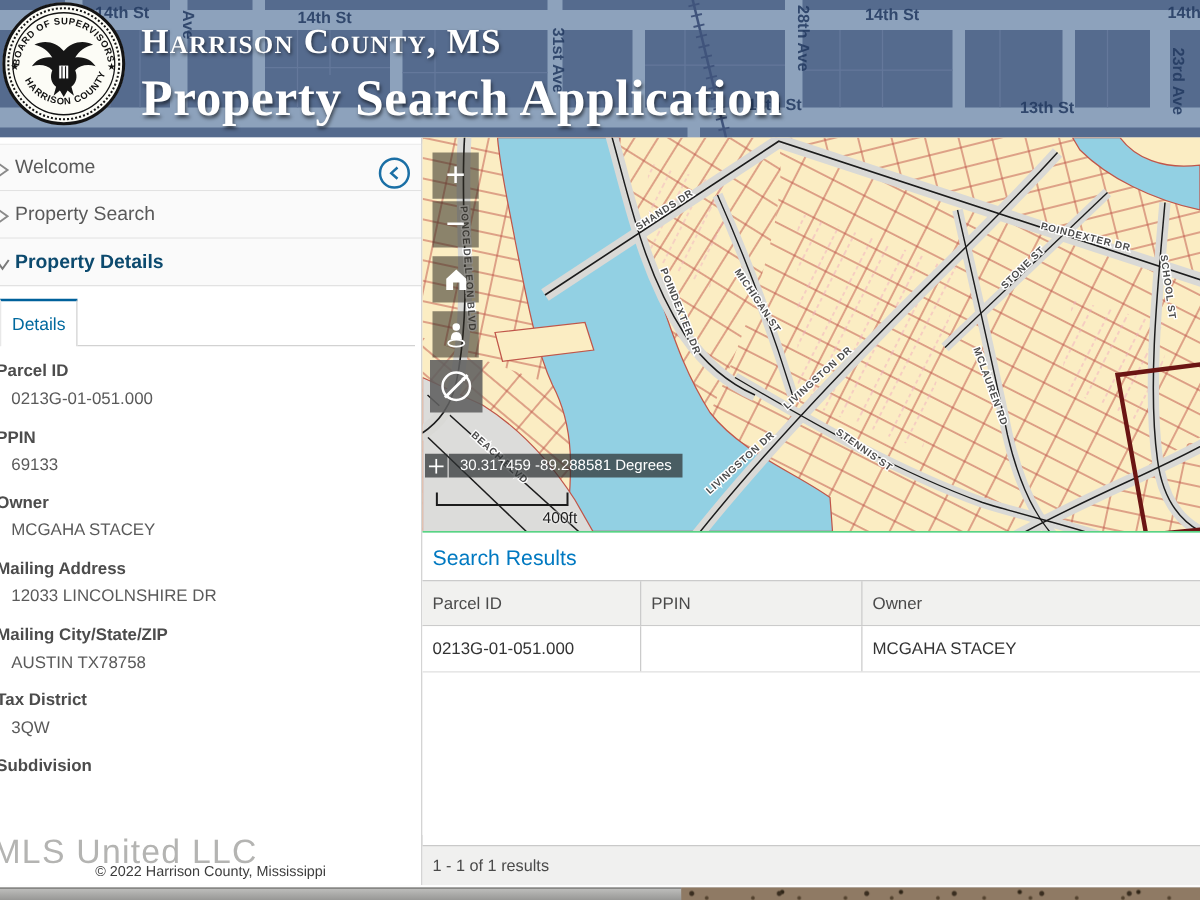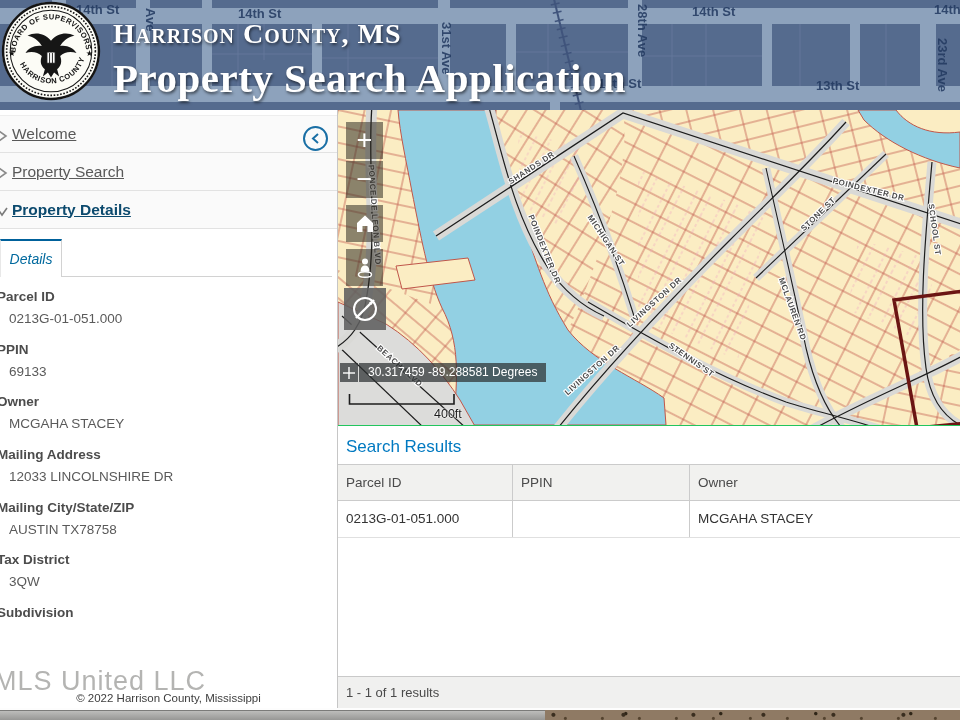--- a/index.html
+++ b/index.html
@@ -18,30 +18,30 @@
     font-family:"Liberation Serif", serif; text-shadow:1px 2px 3px rgba(0,0,0,.55); }
   #title-line1 { font-size:28px; font-weight:700; font-variant:small-caps; letter-spacing:1px; }
   #title-line2 { font-size:41px; font-weight:600; margin-top:4px; letter-spacing:.5px; }
 
   
   #sidebar { position:absolute; left:0; top:110px; width:338px; height:598px; background:#fff;
     border-right:1px solid #c6c6c6; overflow:hidden; }
   .acc-row { position:relative; height:38px; display:flex; align-items:center;
     border-bottom:1px solid #e2e2e2; background:#fafafa; cursor:pointer; }
   .acc-row:first-child { border-top:1px solid #eee; margin-top:5px; }
-  .acc-label { font-size:15.5px; color:#595959; padding-left:12px;text-decoration:underline; }
+  .acc-label { font-size:15.5px; color:#595959; padding-left:12px; }
   .acc-row.expanded .acc-label { font-weight:700; color:#0c4a6e; }
   .chev { position:absolute; left:-5px; top:13px; }
   #collapse-btn { position:absolute; right:9px; top:10px; width:25px; height:25px;
     border:2px solid #1a6fa5; border-radius:50%; background:transparent; display:flex;
     align-items:center; justify-content:center; cursor:pointer; }
   #details-tab { position:absolute; left:0; top:129px; width:62px; height:38px; background:#fff;
     border-top:2px solid #00619b; border-right:1px solid #d2d2d2; border-left:1px solid #e8e8e8;
     color:#00699e; font-size:14px; display:flex; align-items:center; justify-content:center;
-    cursor:pointer;font-style:italic; }
+    cursor:pointer; }
   #tab-baseline { position:absolute; left:62px; top:166px; width:270px; height:1px; background:#d2d2d2; }
   #fields { position:absolute; left:0; top:172px; width:338px; }
   .field { height:52.7px; padding-top:7px; overflow:visible; }
   .field-label { font-size:13.5px; font-weight:700; color:#4c4c4c; margin-left:-3px; }
   .field-value { font-size:13.5px; color:#5a5a5a; margin-top:7px; padding-left:9px; }
   #watermark { position:absolute; left:-6px; top:556px; font-size:27px; letter-spacing:1px;
     color:#a7a7a5; opacity:.85; z-index:1; white-space:nowrap; }
   #sidebar-footer { position:absolute; bottom:2px; left:0; width:100%; text-align:center;
     font-size:11.5px; line-height:16px; color:#3d3d3d; z-index:2; }
 

